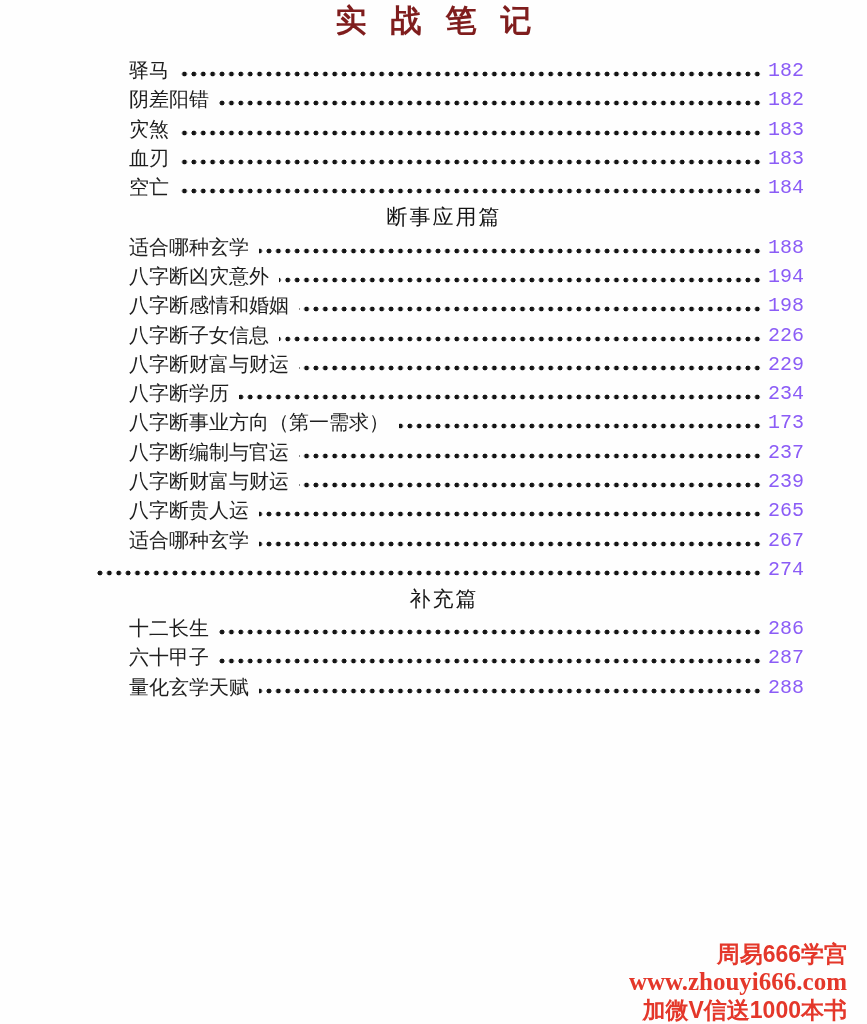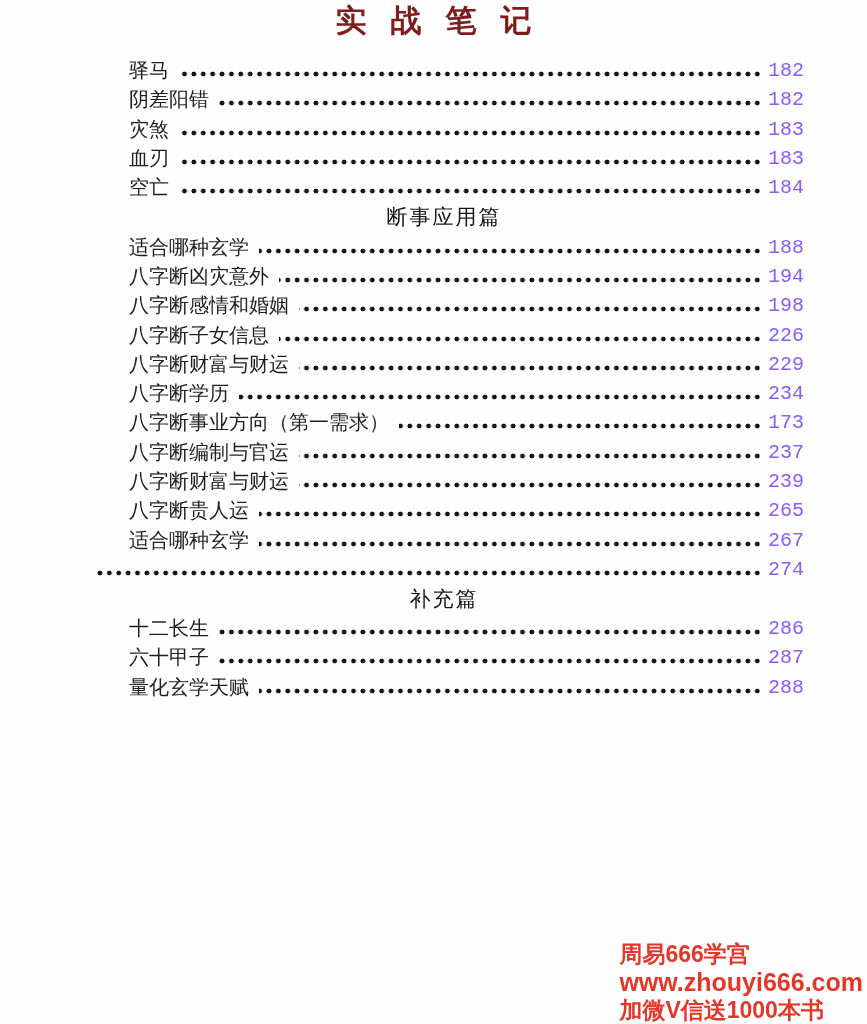--- a/index.html
+++ b/index.html
@@ -58,28 +58,29 @@
     height: 30px;
     line-height: 30px;
     text-align: center;
     font-size: 21px;
     font-weight: normal;
     color: #141414;
     letter-spacing: 2px;
   }
   .watermark {
     position: absolute;
-    right: 4px;
+    right: 20px;
     bottom: 0px;
+    text-align: right;
     font-family: "Liberation Sans", "DejaVu Sans", sans-serif;
     font-weight: bold;
     line-height: 28px;
   }
   .watermark-line { font-size: 23px; }
-  .watermark-line.url { font-size: 25px; }
+  .watermark-line.url { font-size: 25px; font-family: Liberation Serif, serif; }
 </style>
 </head>
 <body>
 
 <div class="page">
   <h1 class="title">实战笔记</h1>
   <div class="toc" id="toc">
       <div class="toc-row">
         <span class="entry-label">驿马</span>
         <span class="dot-leader"></span>

